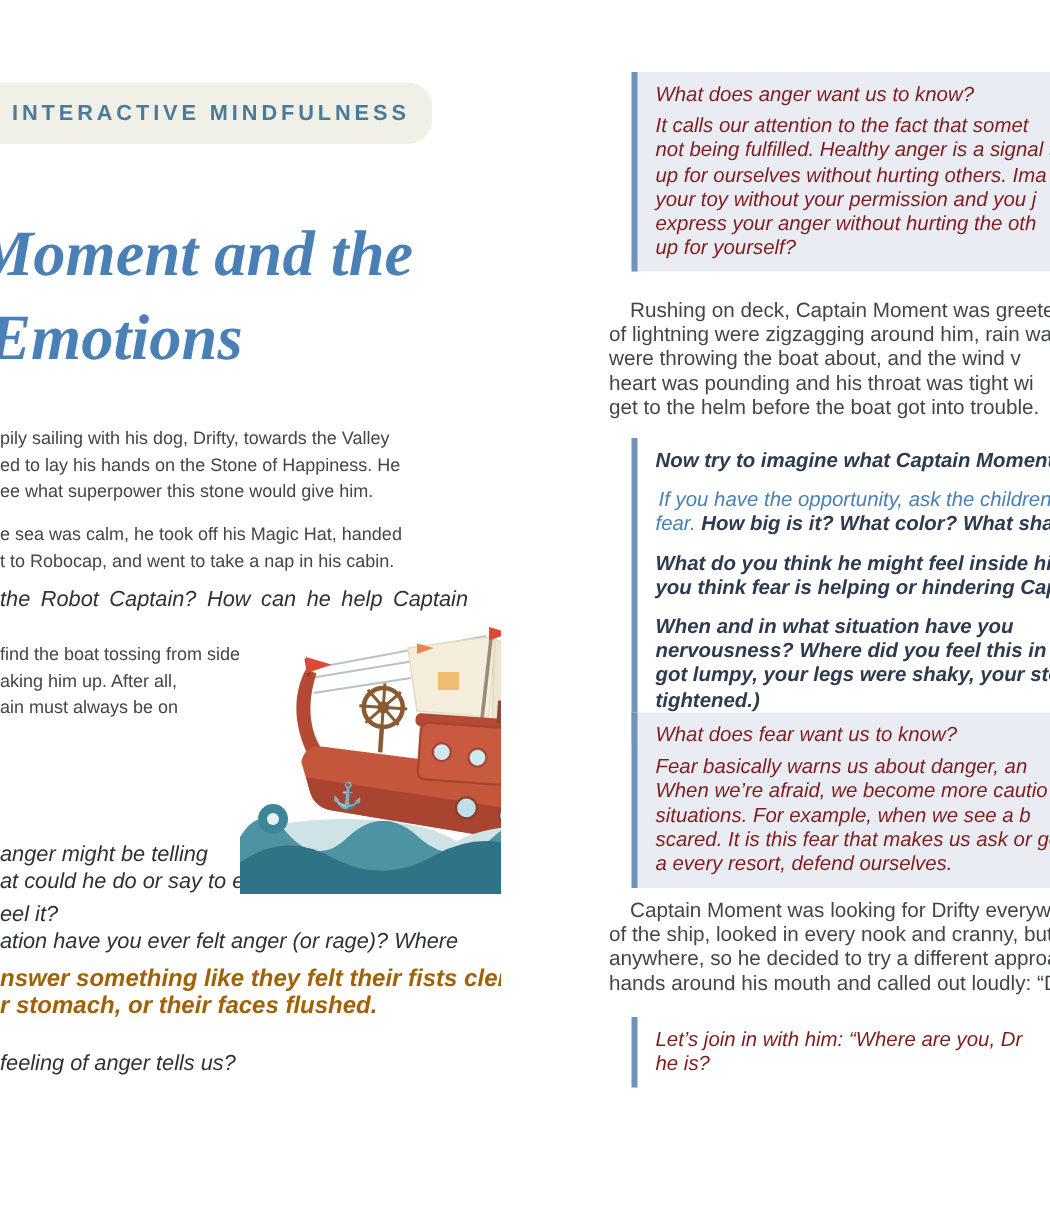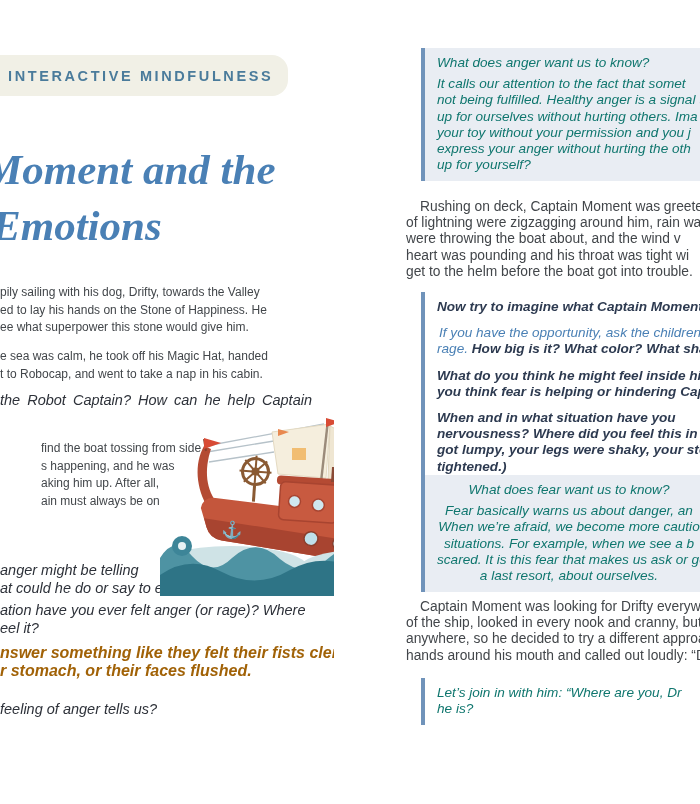--- a/index.html
+++ b/index.html
@@ -27,45 +27,45 @@
 
   .blk{position:absolute;white-space:nowrap;}
   .ln{white-space:pre;}
   .body-ln .ln{font-size:12px;line-height:17.6px;color:#42464a;}
   .q-ln .ln{font-size:14.5px;line-height:17.6px;color:#2d3139;font-style:italic;font-weight:500;}
   .hint-ln .ln{font-size:16px;line-height:17.6px;color:#a16207;font-style:italic;font-weight:700;}
 
   .p1{top:284px;left:0;}
   .p2{top:348px;left:0;}
   .q1{top:392px;left:0;word-spacing:3px;}
-  .bp{top:440px;left:0;margin-left:41px;}
+  .bp{top:428px;left:0;}
   .q2{top:562px;left:0;}
   .q3{top:602px;left:0;}
   .hintL{top:644px;left:0;}
   .q4{top:701px;left:0;}
 
   .boat{position:absolute;left:160px;top:418px;width:260px;height:178px;}
 
   
   .rp .ln{font-size:13.8px;line-height:16.2px;color:#42464a;}
   .rp{position:absolute;left:2px;}
   .rp.indent-first .ln:first-child{padding-left:14px;}
   .rp1{top:199px;}
   .rp2{top:599px;}
 
   .bq{
     position:absolute;left:17px;width:280px;border-left:4px solid #7093ba;
     padding:7px 0 8px 12px;box-sizing:border-box;white-space:nowrap;
   }
   .bq.bg{background:#e9edf3;}
-  .bq .ln, .bq .qt{font-size:13.6px;line-height:16.2px;font-style:italic;color:#0f766e;}
+  .bq .ln, .bq .qt{font-size:13.6px;line-height:16.2px;font-style:italic;color:#7f1d1d;}
   .bq .qt{margin-bottom:5px;}
   .b1{top:48px;}
   .b2{top:292px;background:#ffffff;}
-  .b3{top:475px;text-align:center;}
+  .b3{top:475px;}
   .b4{top:678px;}
   .b2 .grp{margin-bottom:10px;}
   .b2 .grp:last-child{margin-bottom:12px;}
   .b2 .ln, .b2 .lead, .b2 .mixed{font-size:13.6px;line-height:16.2px;font-style:italic;}
   .b2 .lead{color:#2d3a50;font-weight:bold;}
   .b2 .dk .ln{color:#2d3a50;font-weight:600;font-style:italic;}
   .b2 .bl .ln{color:#4a80b5;font-weight:500;text-align:right;}
   .mix-blue{color:#4a80b5;font-weight:500;}
   .mix-dark{color:#2d3a50;font-weight:600;}
 </style>
@@ -90,31 +90,30 @@
       </div>
     <div class="blk body-ln p2">
         <div class="ln">e sea was calm, he took off his Magic Hat, handed</div>
         <div class="ln">t to Robocap, and went to take a nap in his cabin.</div>
       </div>
     <div class="blk q-ln q1">
         <div class="ln">the Robot Captain? How can he help Captain</div>
       </div>
     <div class="blk body-ln bp">
         <div class="ln">find the boat tossing from side</div>
-        <div class="ln">s happening, and he was</div>
         <div class="ln">aking him up. After all,</div>
         <div class="ln">ain must always be on</div>
       </div>
     <div class="blk q-ln q2">
         <div class="ln">anger might be telling</div>
         <div class="ln">at could he do or say to express his feelings?</div>
       </div>
     <div class="blk q-ln q3">
+        <div class="ln">eel it?</div>
         <div class="ln">ation have you ever felt anger (or rage)? Where</div>
-        <div class="ln">eel it?</div>
       </div>
     <div class="blk hint-ln hintL">
         <div class="ln">nswer something like they felt their fists clench,</div>
         <div class="ln">r stomach, or their faces flushed.</div>
       </div>
     <div class="blk q-ln q4">
         <div class="ln">feeling of anger tells us?</div>
       </div>
 
     <svg class="boat" viewBox="0 0 260 178">
@@ -195,21 +194,21 @@
         <div class="ln">get to the helm before the boat got into trouble.</div>
       </div>
 
     <div class="bq b2">
       <div class="grp lead">Now try to imagine what Captain Moment’</div>
       <div class="grp">
         <div class="bl">
             <div class="ln">If you have the opportunity, ask the children</div>
           </div>
         <div class="mixed">
-          <span class="mix-blue">rage.</span><span class="mix-dark"> How big is it? What color? What shape</span>
+          <span class="mix-blue">fear.</span><span class="mix-dark"> How big is it? What color? What shape</span>
         </div>
       </div>
       <div class="grp dk">
           <div class="ln">What do you think he might feel inside his</div>
           <div class="ln">you think fear is helping or hindering Capta</div>
         </div>
       <div class="grp dk">
           <div class="ln">When and in what situation have you</div>
           <div class="ln">nervousness? Where did you feel this in your</div>
           <div class="ln">got lumpy, your legs were shaky, your stom</div>
@@ -217,21 +216,21 @@
         </div>
     </div>
 
     <div class="bq bg b3">
       <div class="qt">What does fear want us to know?</div>
       <div>
           <div class="ln">Fear basically warns us about danger, an</div>
           <div class="ln">When we’re afraid, we become more cautio</div>
           <div class="ln">situations. For example, when we see a b</div>
           <div class="ln">scared. It is this fear that makes us ask or go</div>
-          <div class="ln">a last resort, about ourselves.</div>
+          <div class="ln">a every resort, defend ourselves.</div>
         </div>
     </div>
 
     <div class="rp indent-first rp2 blk">
         <div class="ln">Captain Moment was looking for Drifty everywh</div>
         <div class="ln">of the ship, looked in every nook and cranny, but d</div>
         <div class="ln">anywhere, so he decided to try a different approa</div>
         <div class="ln">hands around his mouth and called out loudly: “D</div>
       </div>
 

